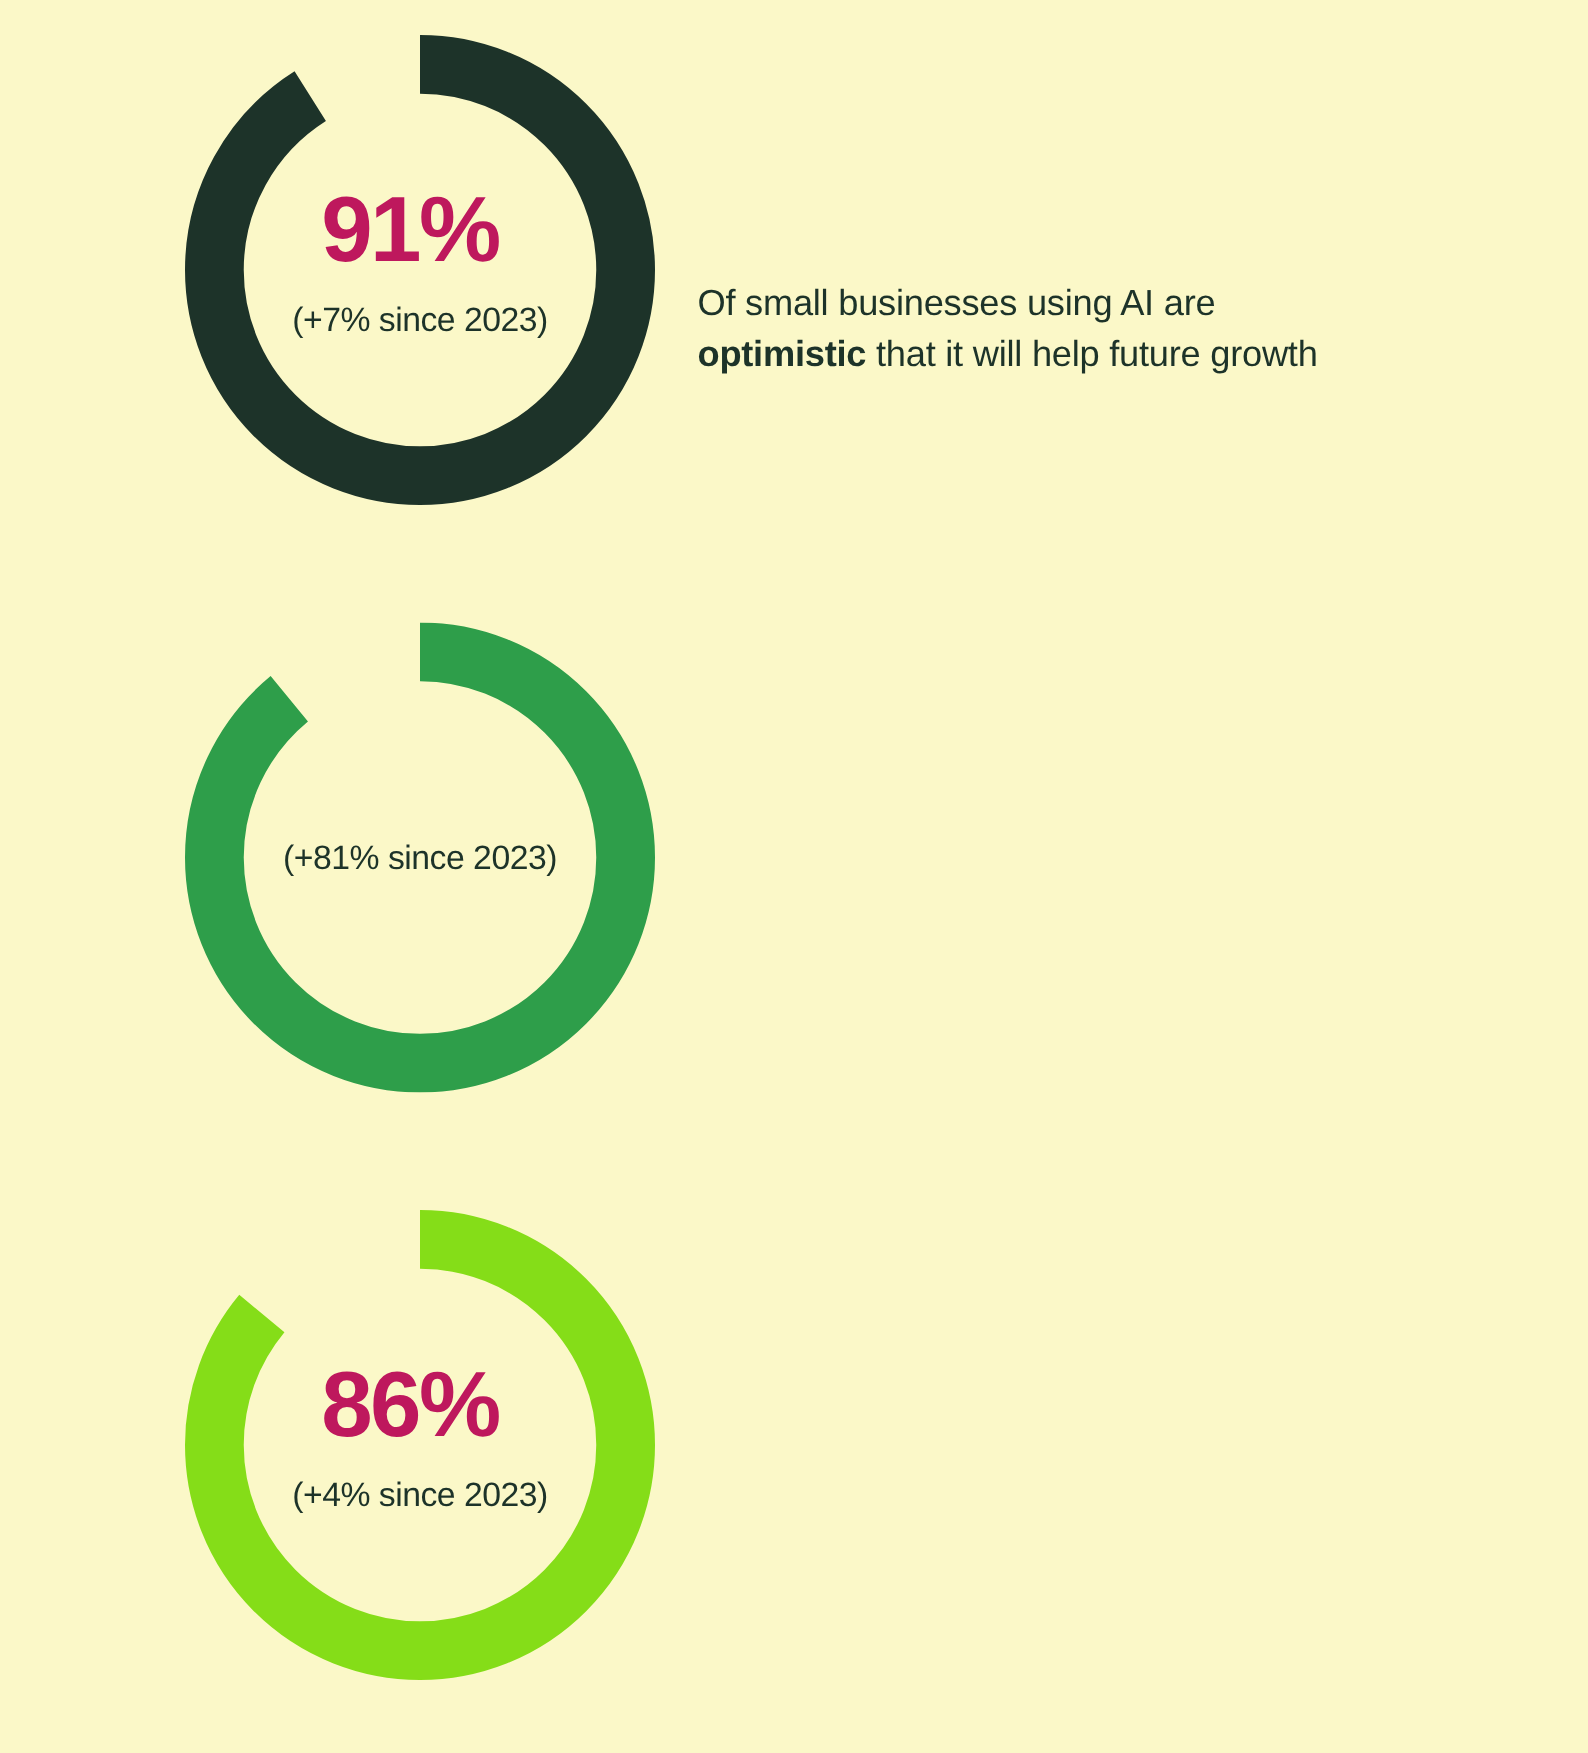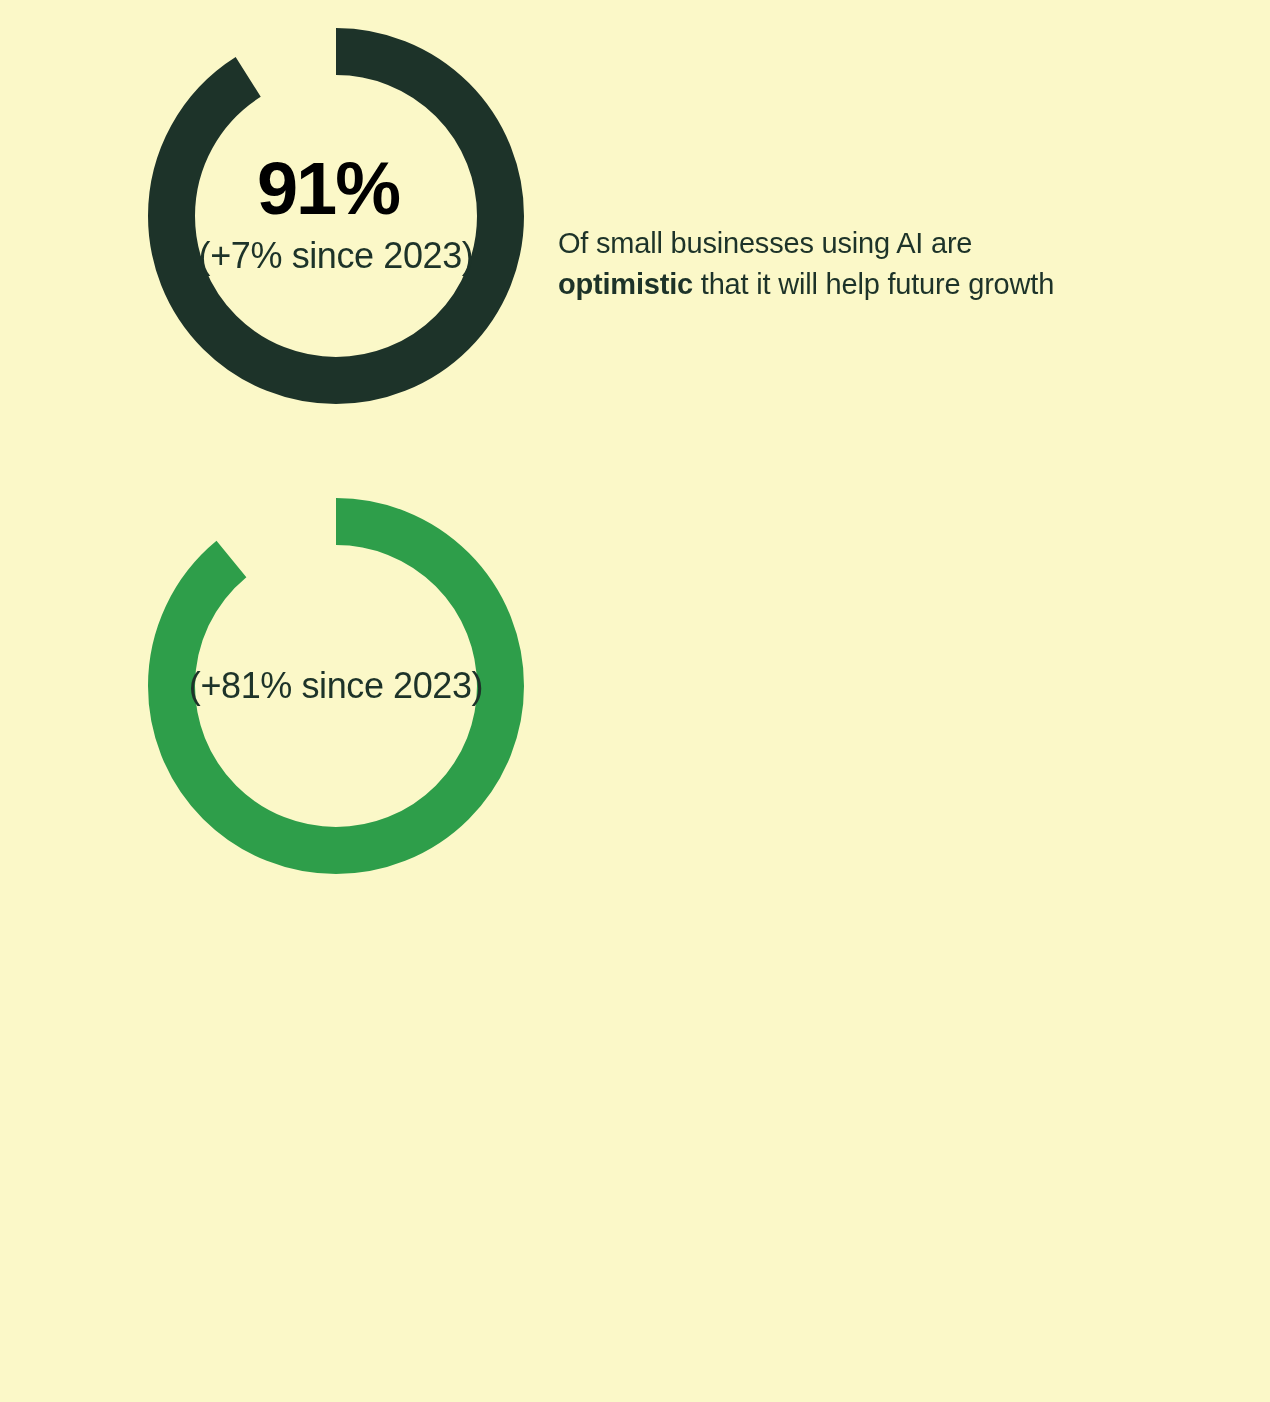--- a/index.html
+++ b/index.html
@@ -53,30 +53,30 @@
     flex-direction: column;
     align-items: center;
     justify-content: center;
     pointer-events: none;
   }
   .pct {
     font-size: 74px;
     font-weight: 700;
     letter-spacing: -2px;
     line-height: 1;
-    color: #000000;
+    color: #be185d;
     margin: 0 16px 6px 0;
     text-align: center;
   }
   .delta {
-    font-size: 36px;
+    font-size: 27px;
     font-weight: 500;
     line-height: 1;
     color: #1D3329;
-    margin: 6px;
+    margin: 16px;
     text-align: left;
     letter-spacing: -0.4px;
   }
 
   .caption {
     position: absolute;
     left: 558px;
     width: 640px;
     font-size: 29px;
     line-height: 1.42;
@@ -115,14 +115,26 @@
         <circle cx="188" cy="188" r="164.5" fill="none" stroke-width="47" stroke-linecap="butt" transform="rotate(-90 188 188)" id="arc-1" stroke="#2E9E4A" stroke-dasharray="919.8897448976273 113.6942381334146" stroke-dashoffset="0"></circle>
       </svg>
       <div class="donut-center">
         <div class="delta">(+81% since 2023)</div>
       </div>
     </div>
     <div class="caption cap-2">
     </div>
   </div>
 
+  <div class="stat-row row-3">
+    <div class="donut-wrap">
+      <svg class="donut-svg" viewBox="0 0 376 376">
+        <circle cx="188" cy="188" r="164.5" fill="none" stroke-width="47" stroke-linecap="butt" transform="rotate(-90 188 188)" id="arc-2" stroke="#85DD18" stroke-dasharray="888.8822254066961 144.70175762434587" stroke-dashoffset="0"></circle>
+      </svg>
+      <div class="donut-center">
+        <div class="pct">86%</div>
+        <div class="delta">(+4% since 2023)</div>
+      </div>
+    </div>
+
+  </div>
 
 </div>
 
 </body></html>

